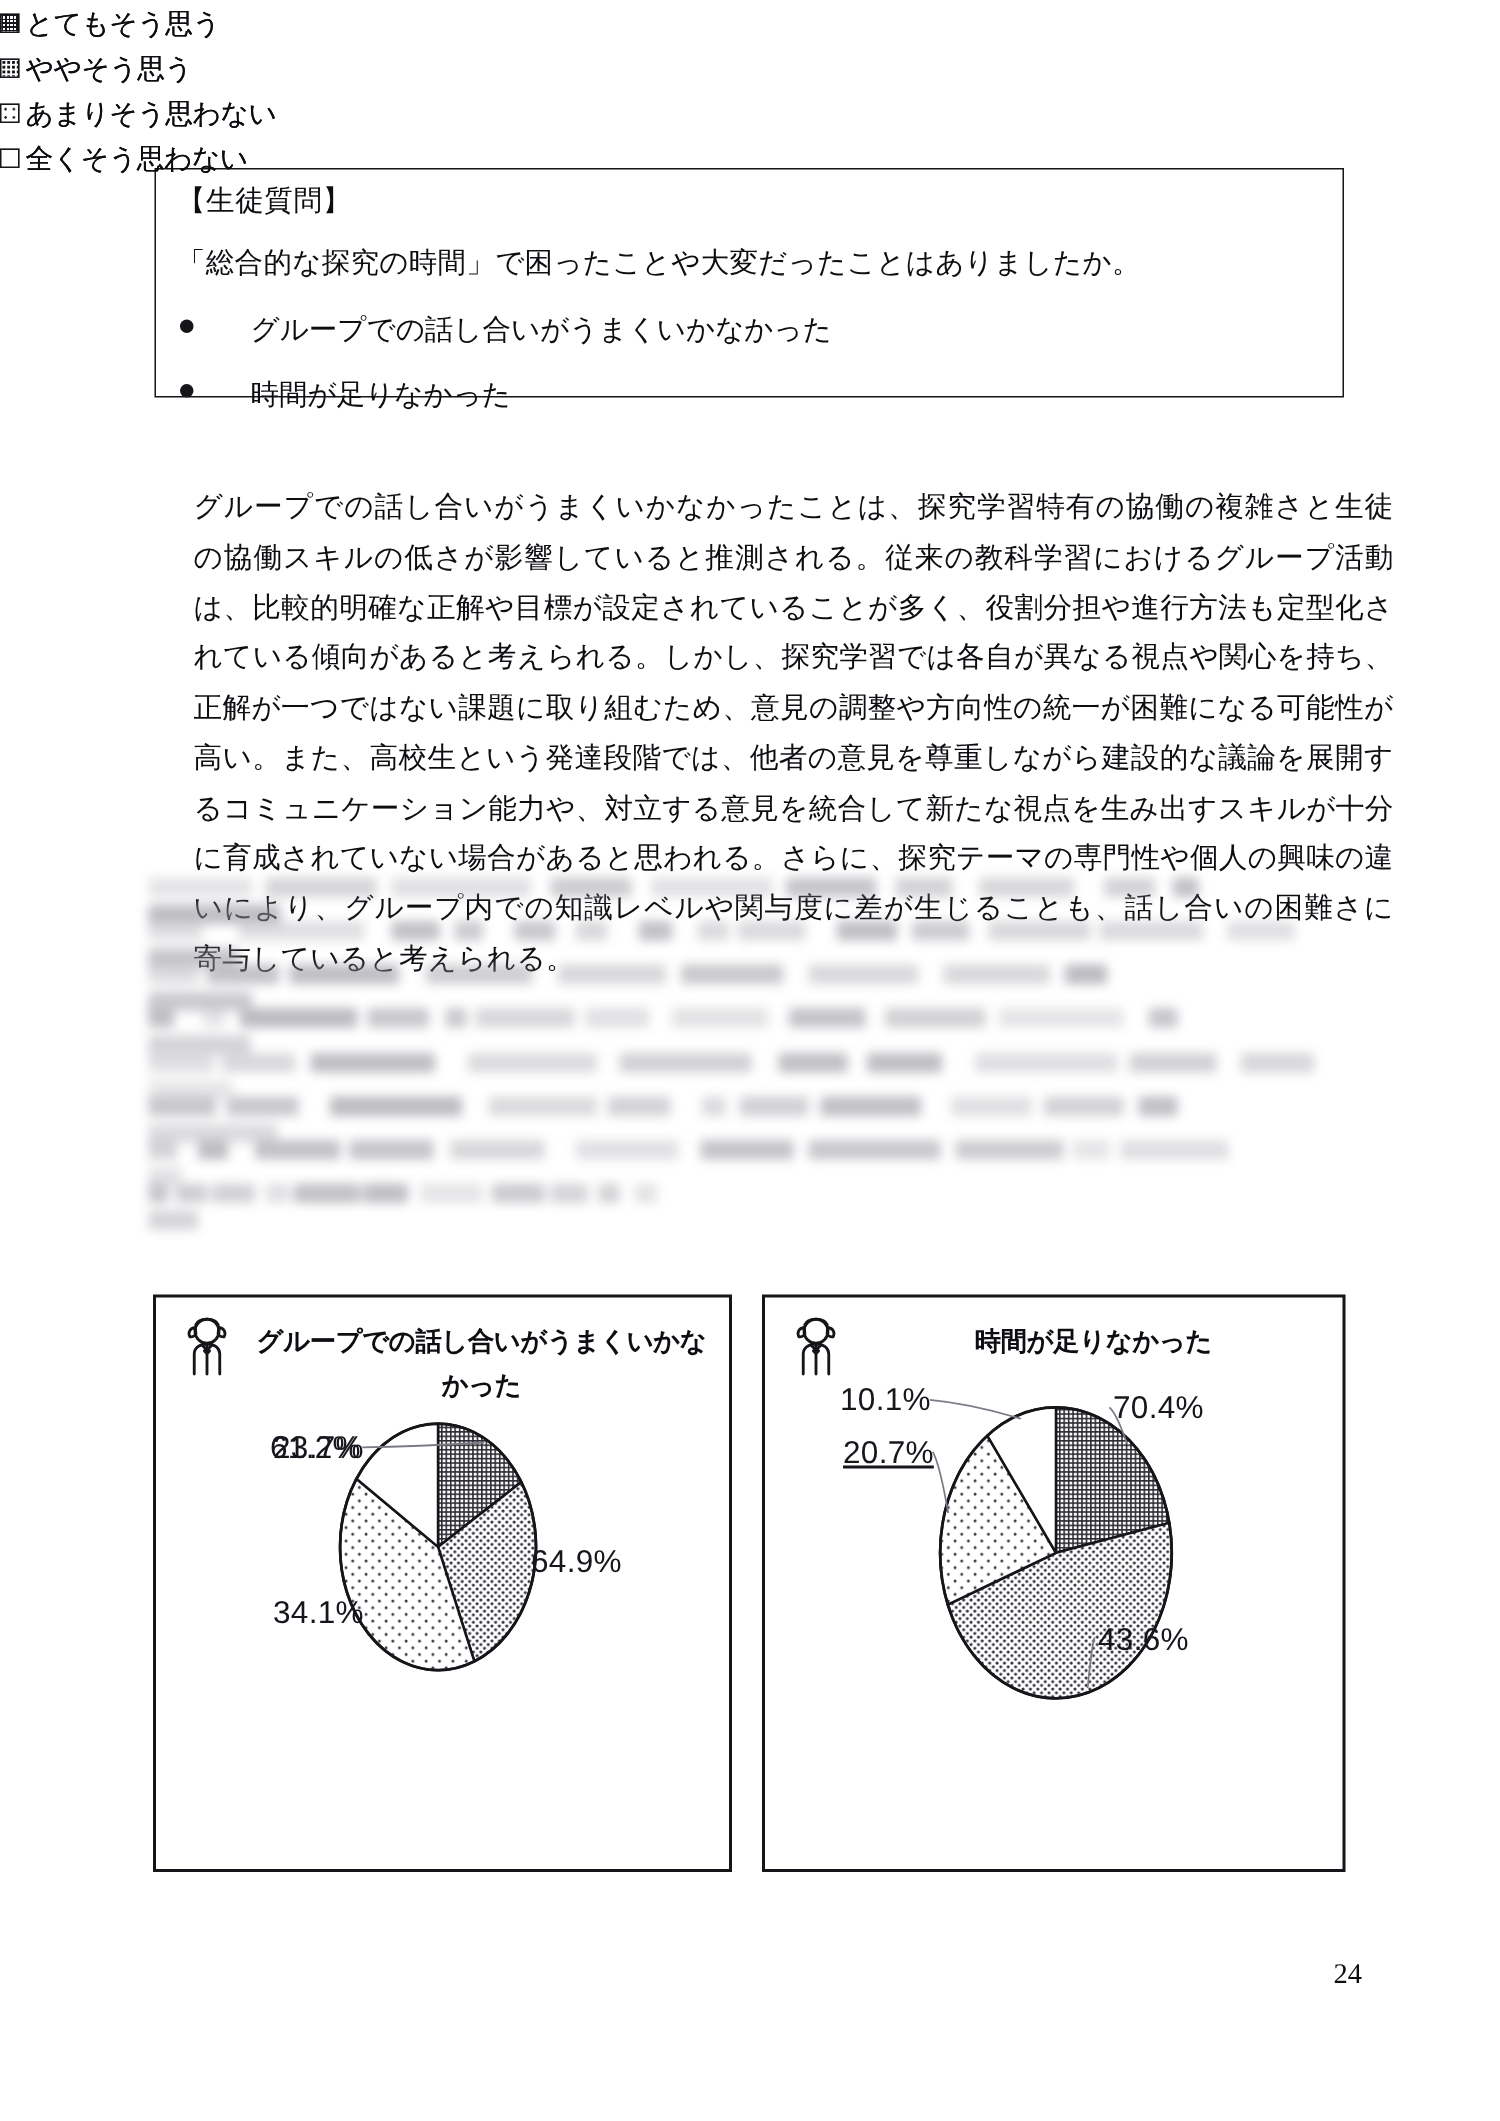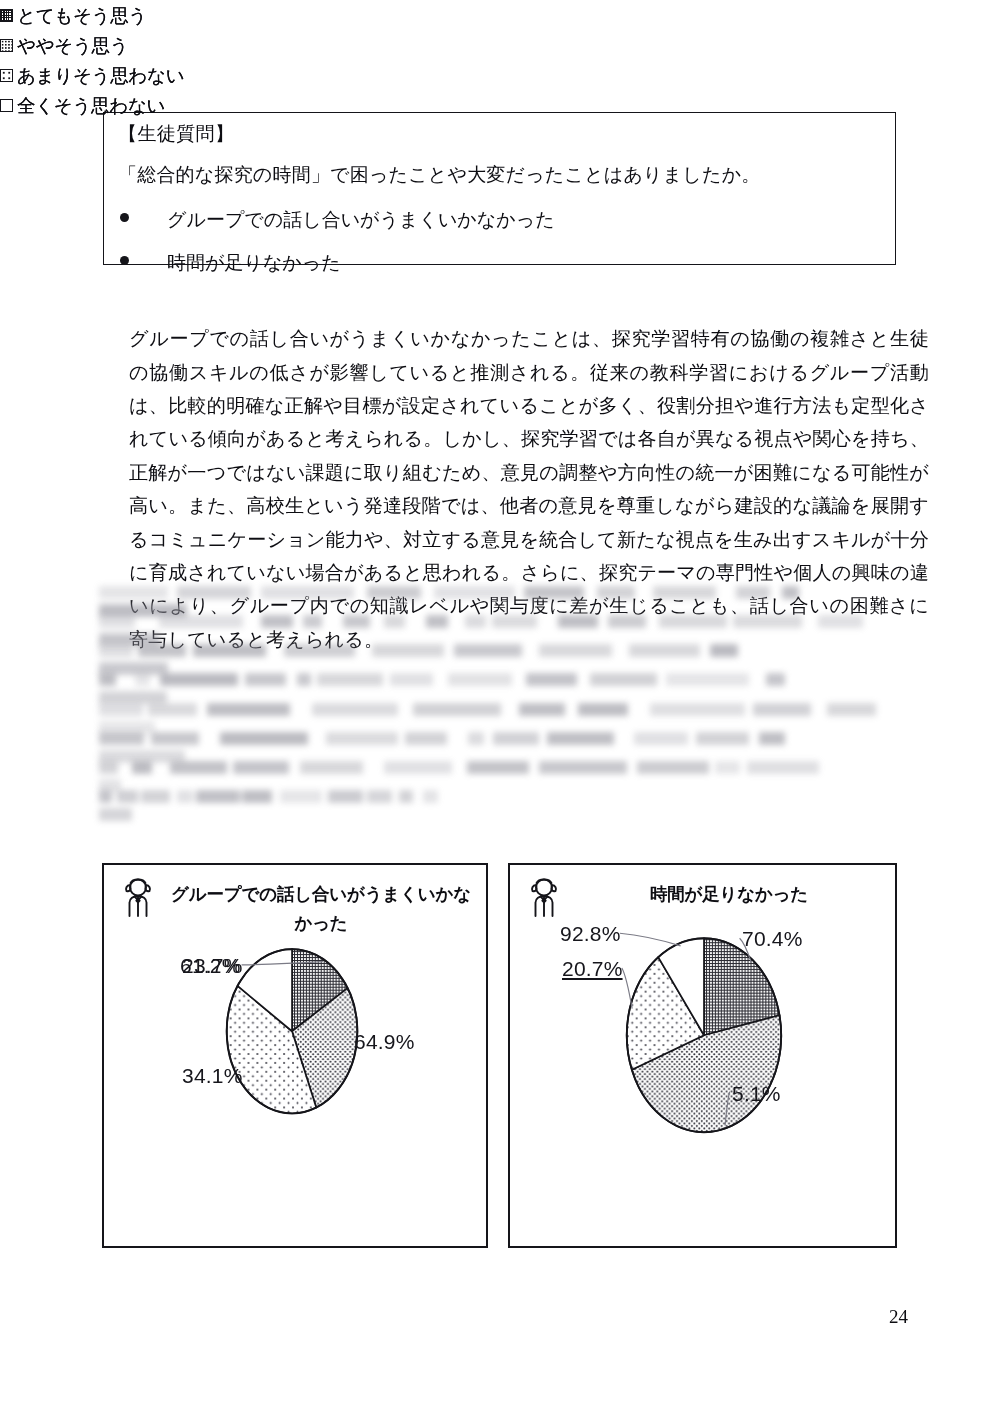--- a/index.html
+++ b/index.html
@@ -254,23 +254,23 @@
         <path d="M 196 172 L 123.12234248838426 206.92836411389857 A 78 98 0 0 1 149.7571680274374 93.07982720031004 Z" fill="url(#p-light-1)" stroke="#15151a" stroke-width="1.7" stroke-linejoin="round"></path>
         <path d="M 196 172 L 149.7571680274374 93.07982720031004 A 78 98 0 0 1 195.99999999999997 74 Z" fill="url(#p-blank-1)" stroke="#15151a" stroke-width="1.7" stroke-linejoin="round"></path>
         <ellipse cx="196" cy="172" rx="78" ry="98" fill="none" stroke="#15151a" stroke-width="1.9"></ellipse>
         <path d="M 111 69 Q 138.62722375764952 71.53705966485613 172.39383057255446 81.68529832428067" fill="none" stroke="#7b7b86" stroke-width="1.2"></path>
         <path d="M 113 104 Q 117.6848835707854 112.23849097898675 123.4108523795231 145.19245489493375" fill="none" stroke="#7b7b86" stroke-width="1.2"></path>
         <path d="M 222 229 Q 219.9014778896717 235.84034991488906 217.33661753260378 263.20174957444533" fill="none" stroke="#7b7b86" stroke-width="1.2"></path>
         <path d="M 232 74 Q 237.25416791224825 78.83743842079326 243.67592869388503 98.18719210396632" fill="none" stroke="#7b7b86" stroke-width="1.2"></path>
       </svg>
     </div>
 <div class="pct-label" style="left: 232px; top: 62px;">70.4%</div>
-    <div class="pct-label" style="left: 222px; top: 217px;">5.1%</div>
+    <div class="pct-label" style="left: 222px; top: 217px;">43.6%</div>
     <div class="pct-label" style="left: 52px; top: 92px; text-decoration: underline;">20.7%</div>
-    <div class="pct-label" style="left: 50px; top: 57px;">92.8%</div>
+    <div class="pct-label" style="left: 50px; top: 57px;">10.1%</div>
   </div>
 
 <div class="legend">
   <div class="legend-item">
     <span class="swatch sw-dense"></span>
     <span>とてもそう思う</span>
   </div>
   <div class="legend-item">
     <span class="swatch sw-mid"></span>
     <span>ややそう思う</span>

